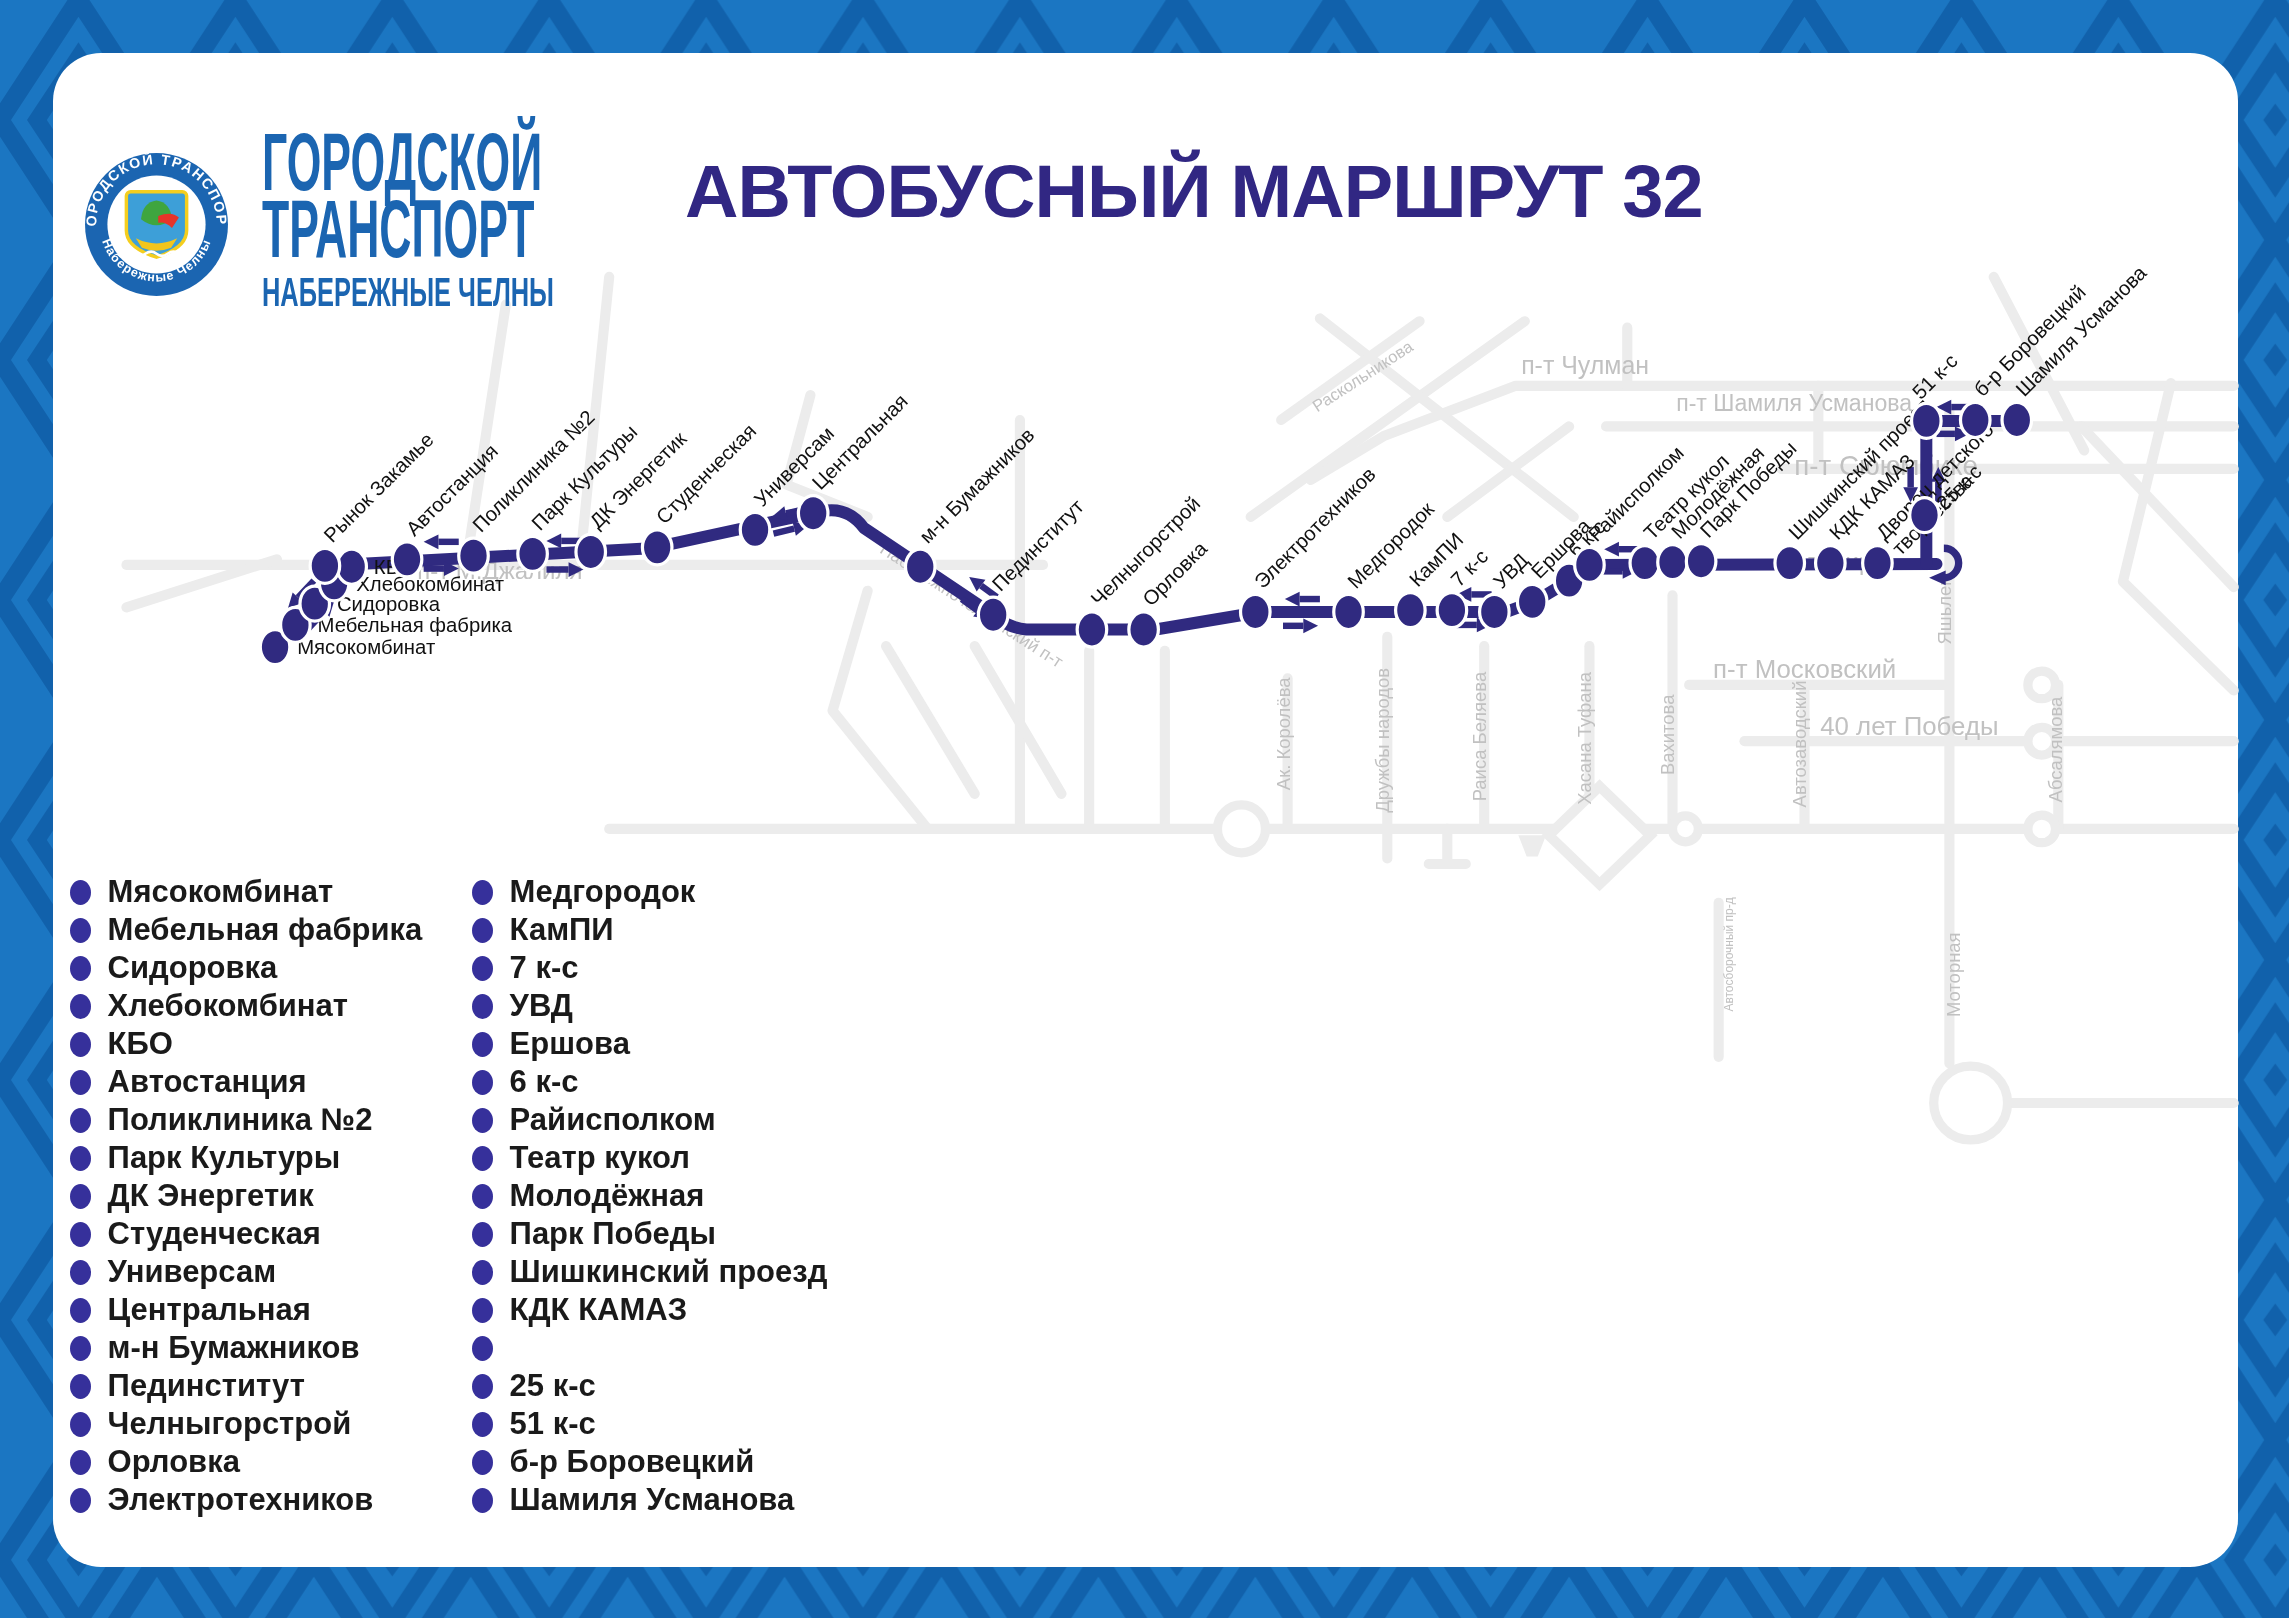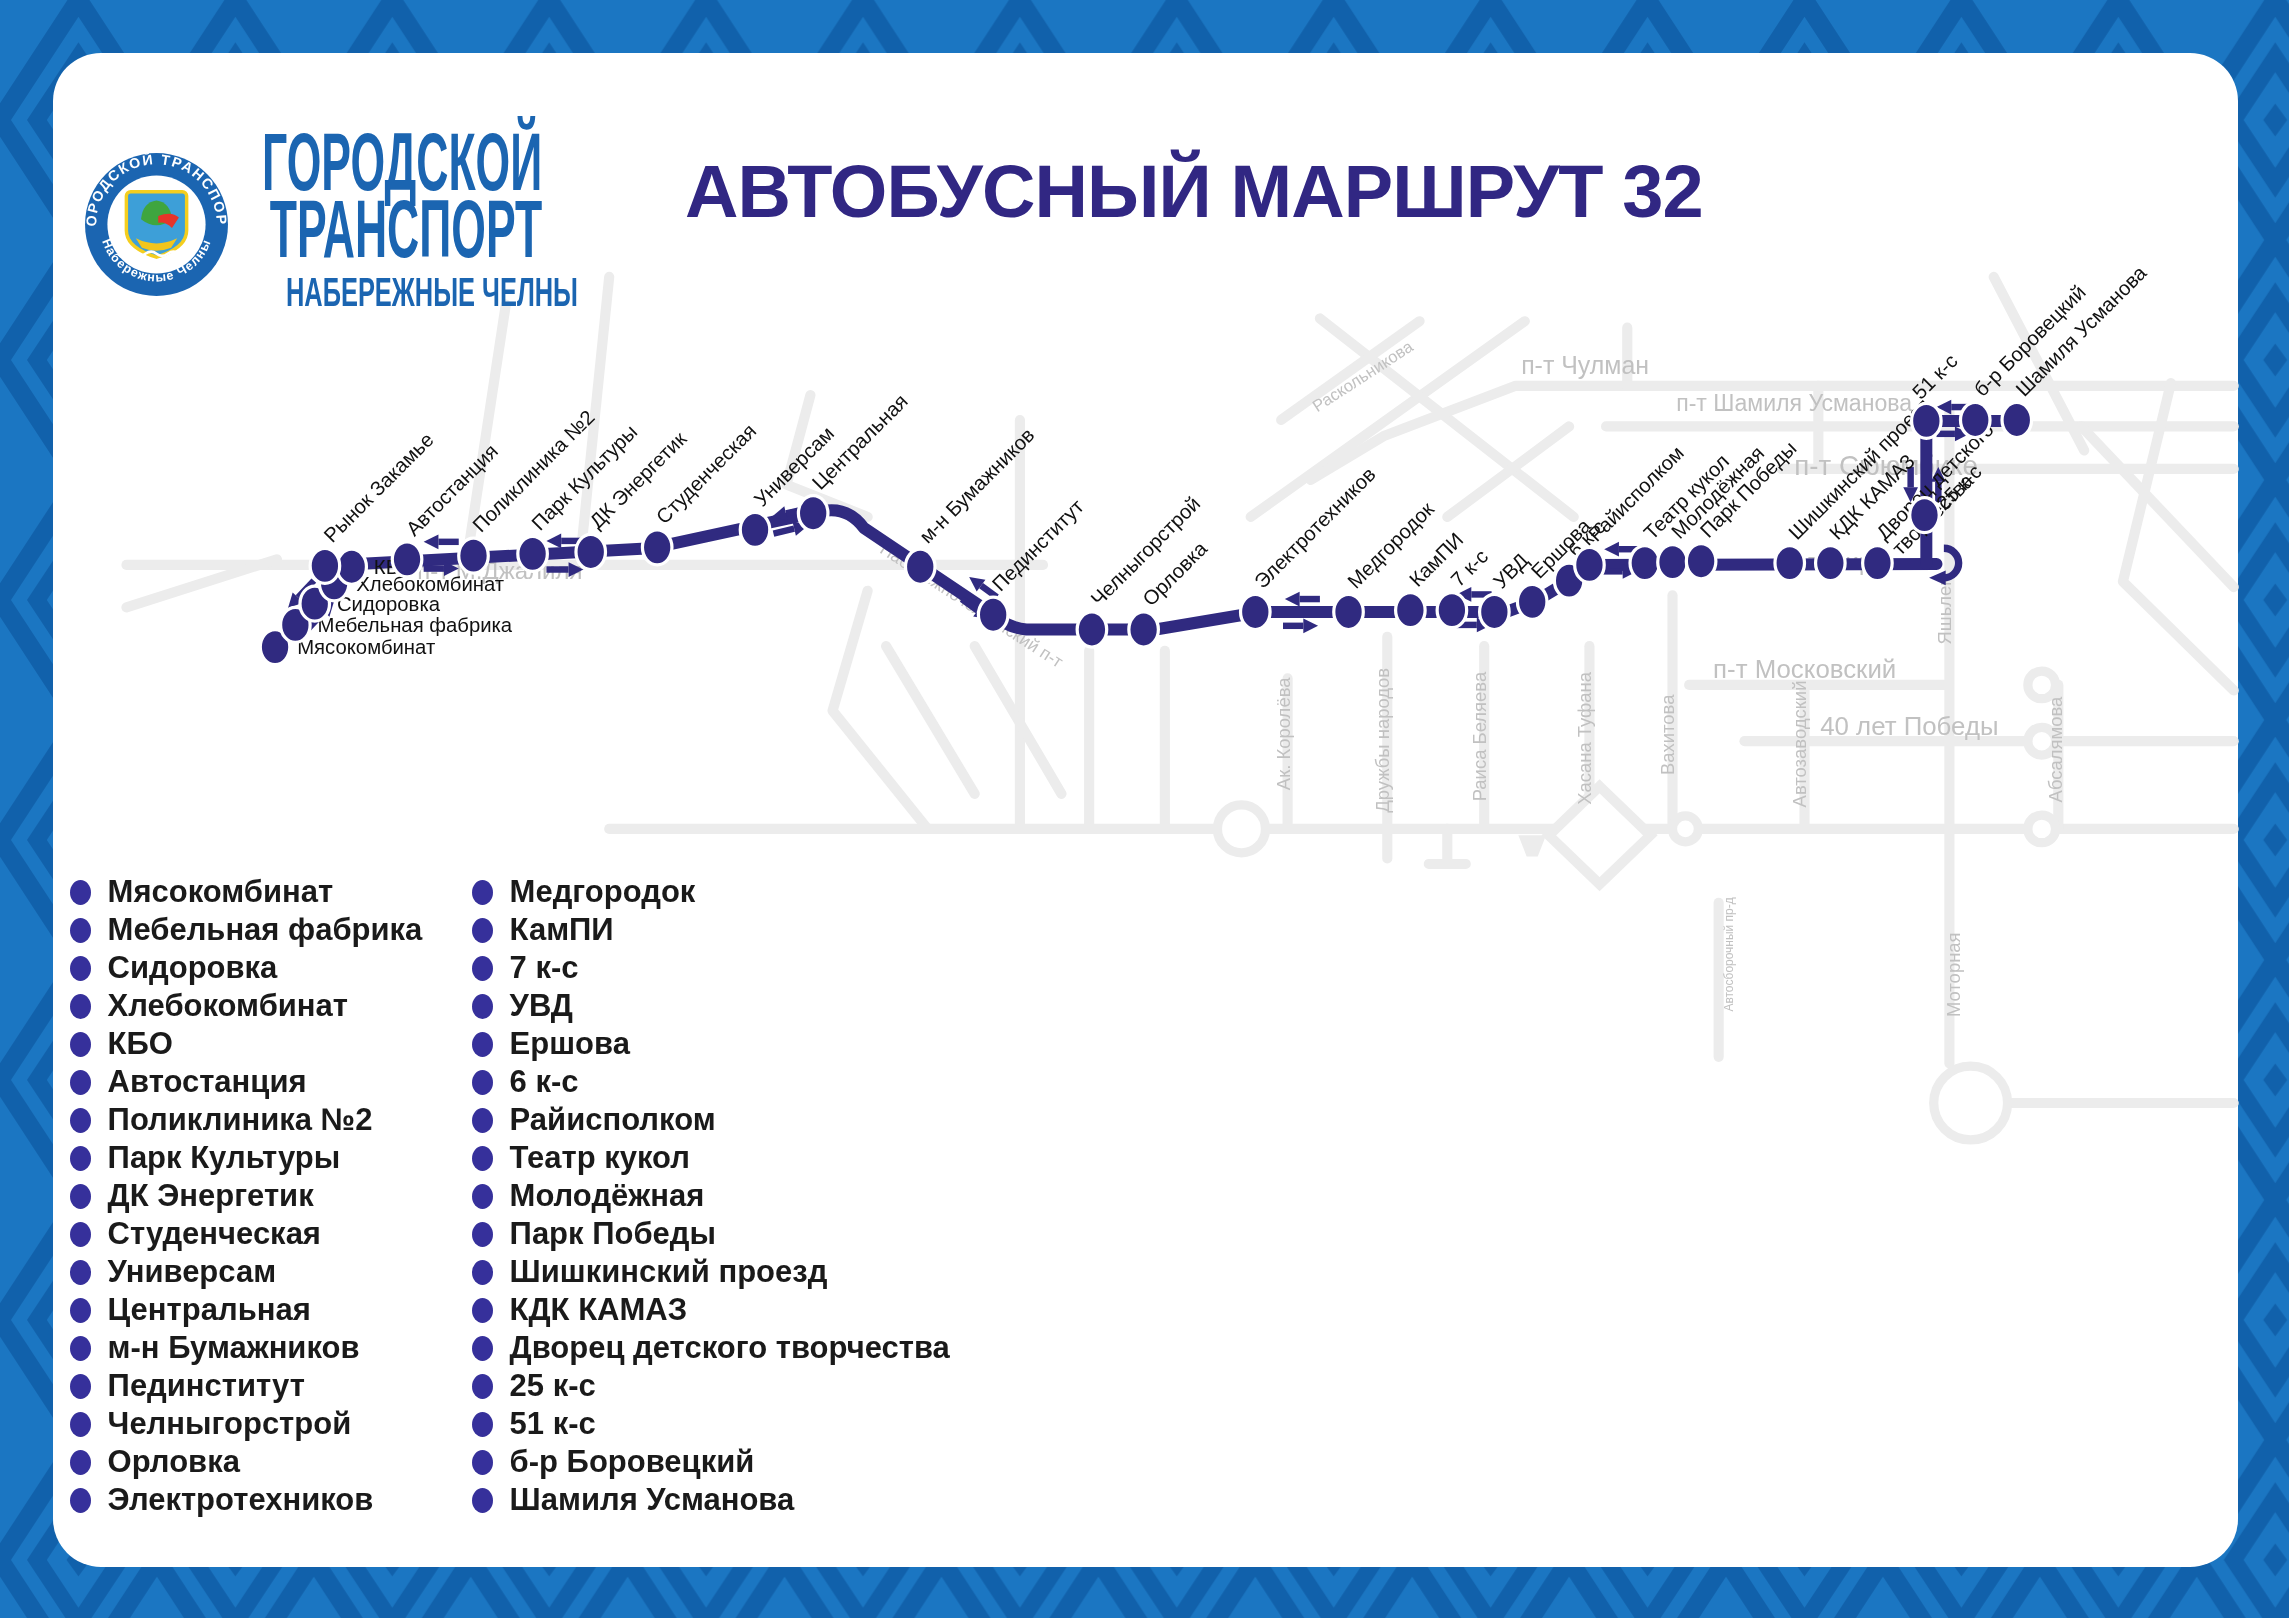--- a/index.html
+++ b/index.html
@@ -5,21 +5,21 @@
   html,body{margin:0;padding:0;background:#1B74C0;}
   #page{position:relative;width:2290px;height:1619px;overflow:hidden;
         font-family:"Liberation Sans",sans-serif;}
   #bg,#map{position:absolute;left:0;top:0;width:2290px;height:1619px;}
   #card{position:absolute;left:53px;top:53px;width:2185px;height:1514px;
         background:#ffffff;border-radius:48px;}
   #map{pointer-events:none;}
   
   #logo{position:absolute;left:79px;top:138px;display:flex;align-items:flex-start;}
   #emblem{width:155px;height:155px;margin-top:9.2px;flex:none;}
-  #logo-text{margin-left:28px;margin-top:-9.2px;text-align:right;}
+  #logo-text{margin-left:28px;margin-top:-9.2px;}
   .logo-big{font-size:81px;line-height:67px;font-weight:700;color:#1B65B1;
             transform:scaleX(.55);transform-origin:left top;white-space:nowrap;letter-spacing:0;}
   .logo-sub{font-size:41px;line-height:44px;font-weight:700;color:#1B65B1;margin-top:7.4px;
             transform:scaleX(.62);transform-origin:left top;white-space:nowrap;}
   
   #title{position:absolute;left:685px;top:155px;margin:0;font-size:74px;line-height:74px;
          font-weight:700;color:#312783;letter-spacing:-0.9px;white-space:nowrap;}
   
   #list-left{position:absolute;left:70px;top:873px;}
   #list-right{position:absolute;left:472px;top:873px;}
@@ -383,21 +383,20 @@
       <div class="stop-row">
         <span class="bullet"></span>
         <span class="stop-name">Шишкинский проезд</span>
       </div>
       <div class="stop-row">
         <span class="bullet"></span>
         <span class="stop-name">КДК КАМАЗ</span>
       </div>
       <div class="stop-row">
         <span class="bullet"></span>
-        <span class="stop-name">Дворец детского творчества</span>
       </div>
       <div class="stop-row">
         <span class="bullet"></span>
         <span class="stop-name">25 к-с</span>
       </div>
       <div class="stop-row">
         <span class="bullet"></span>
         <span class="stop-name">51 к-с</span>
       </div>
       <div class="stop-row">

